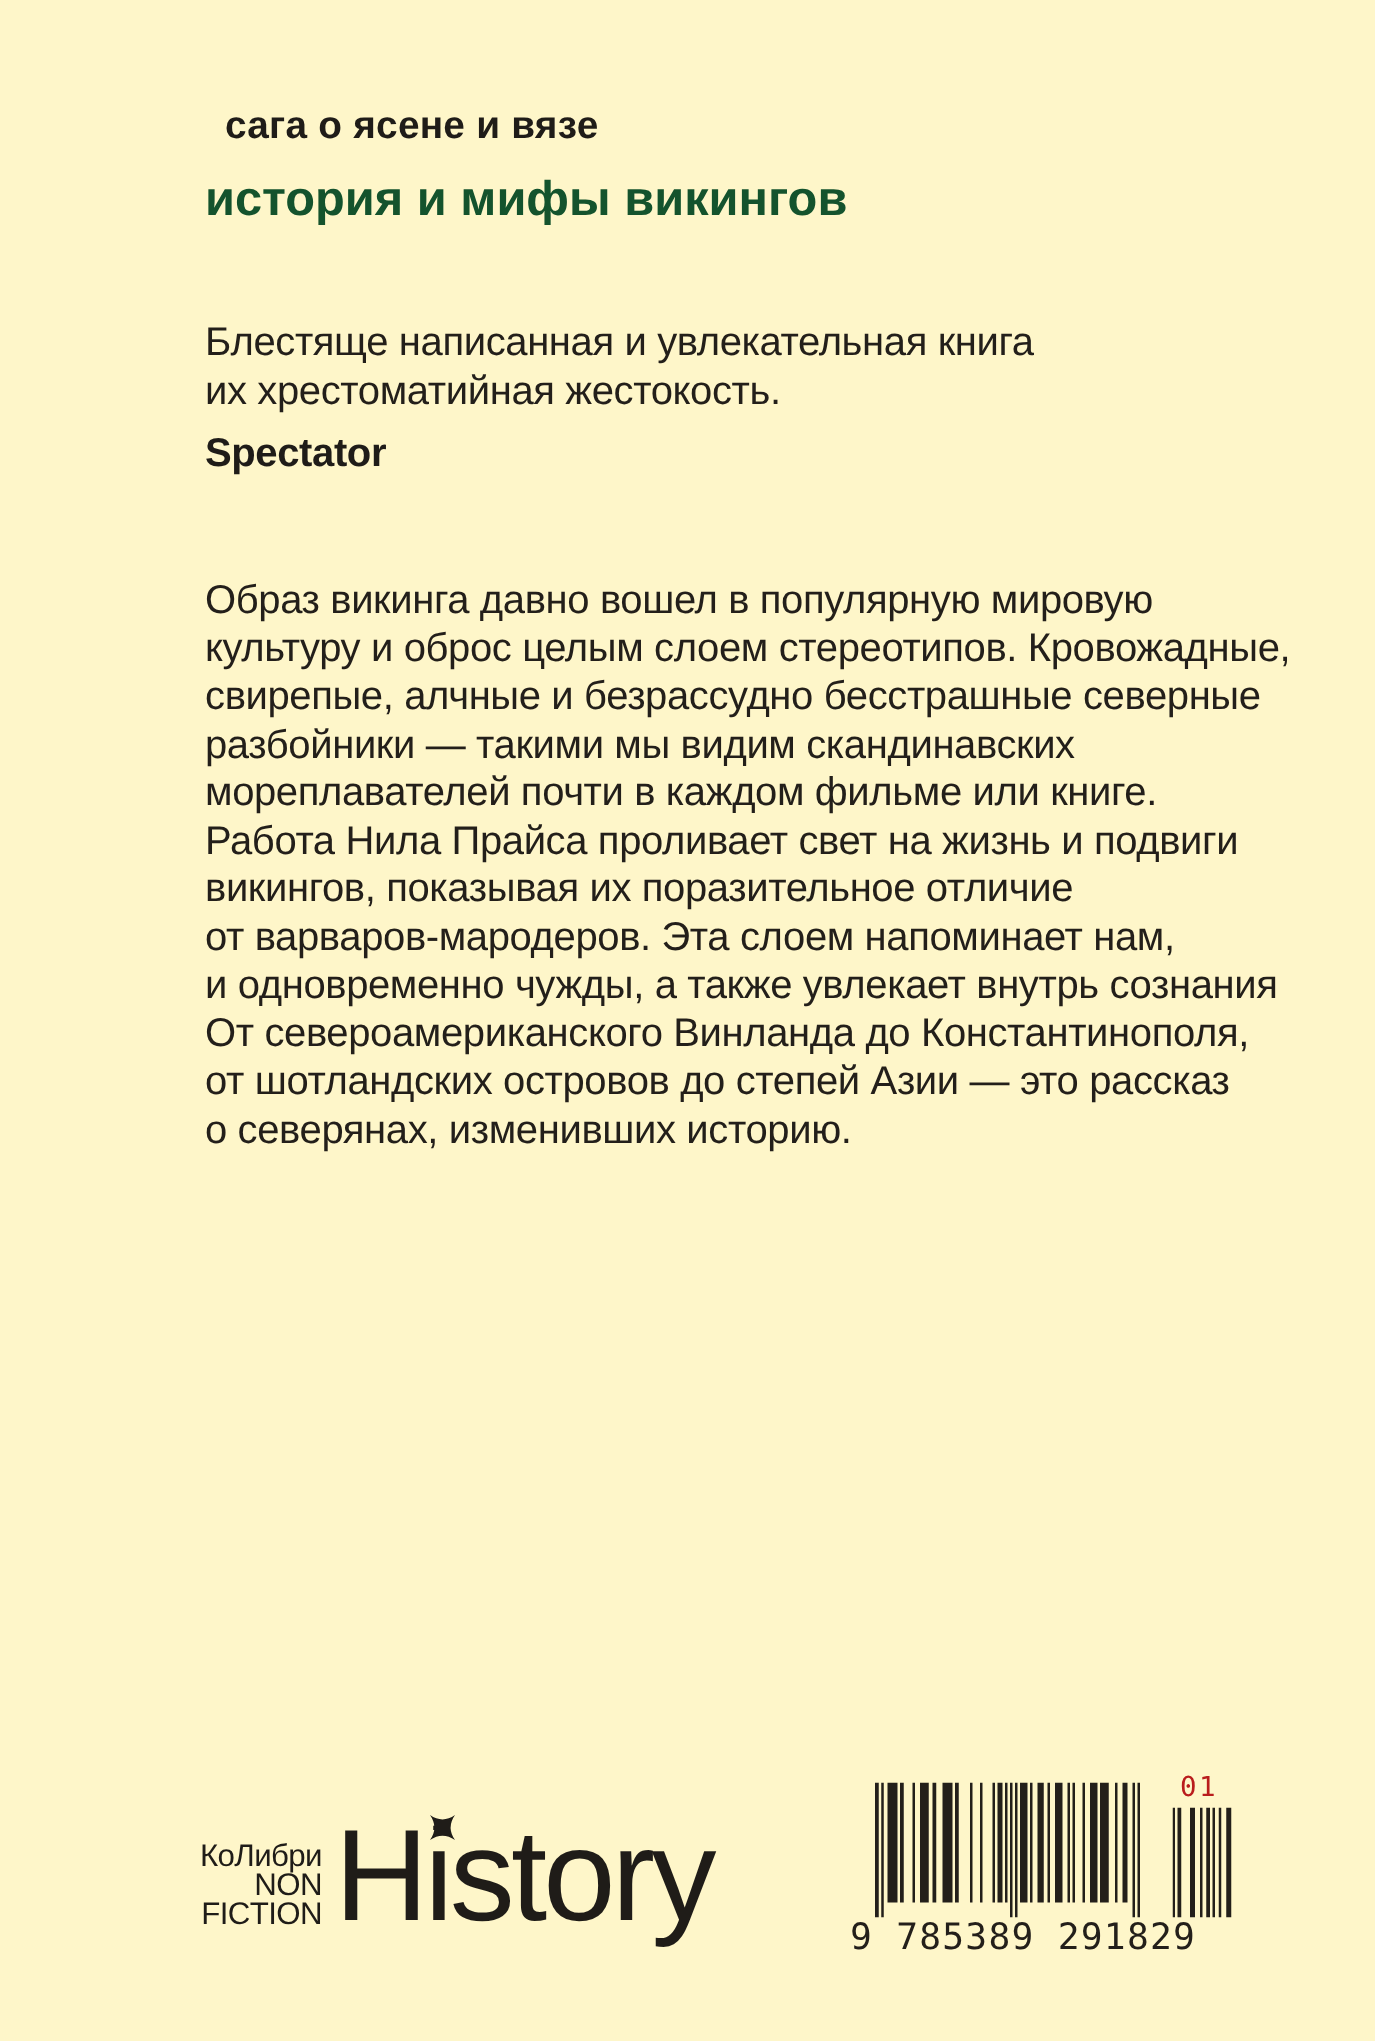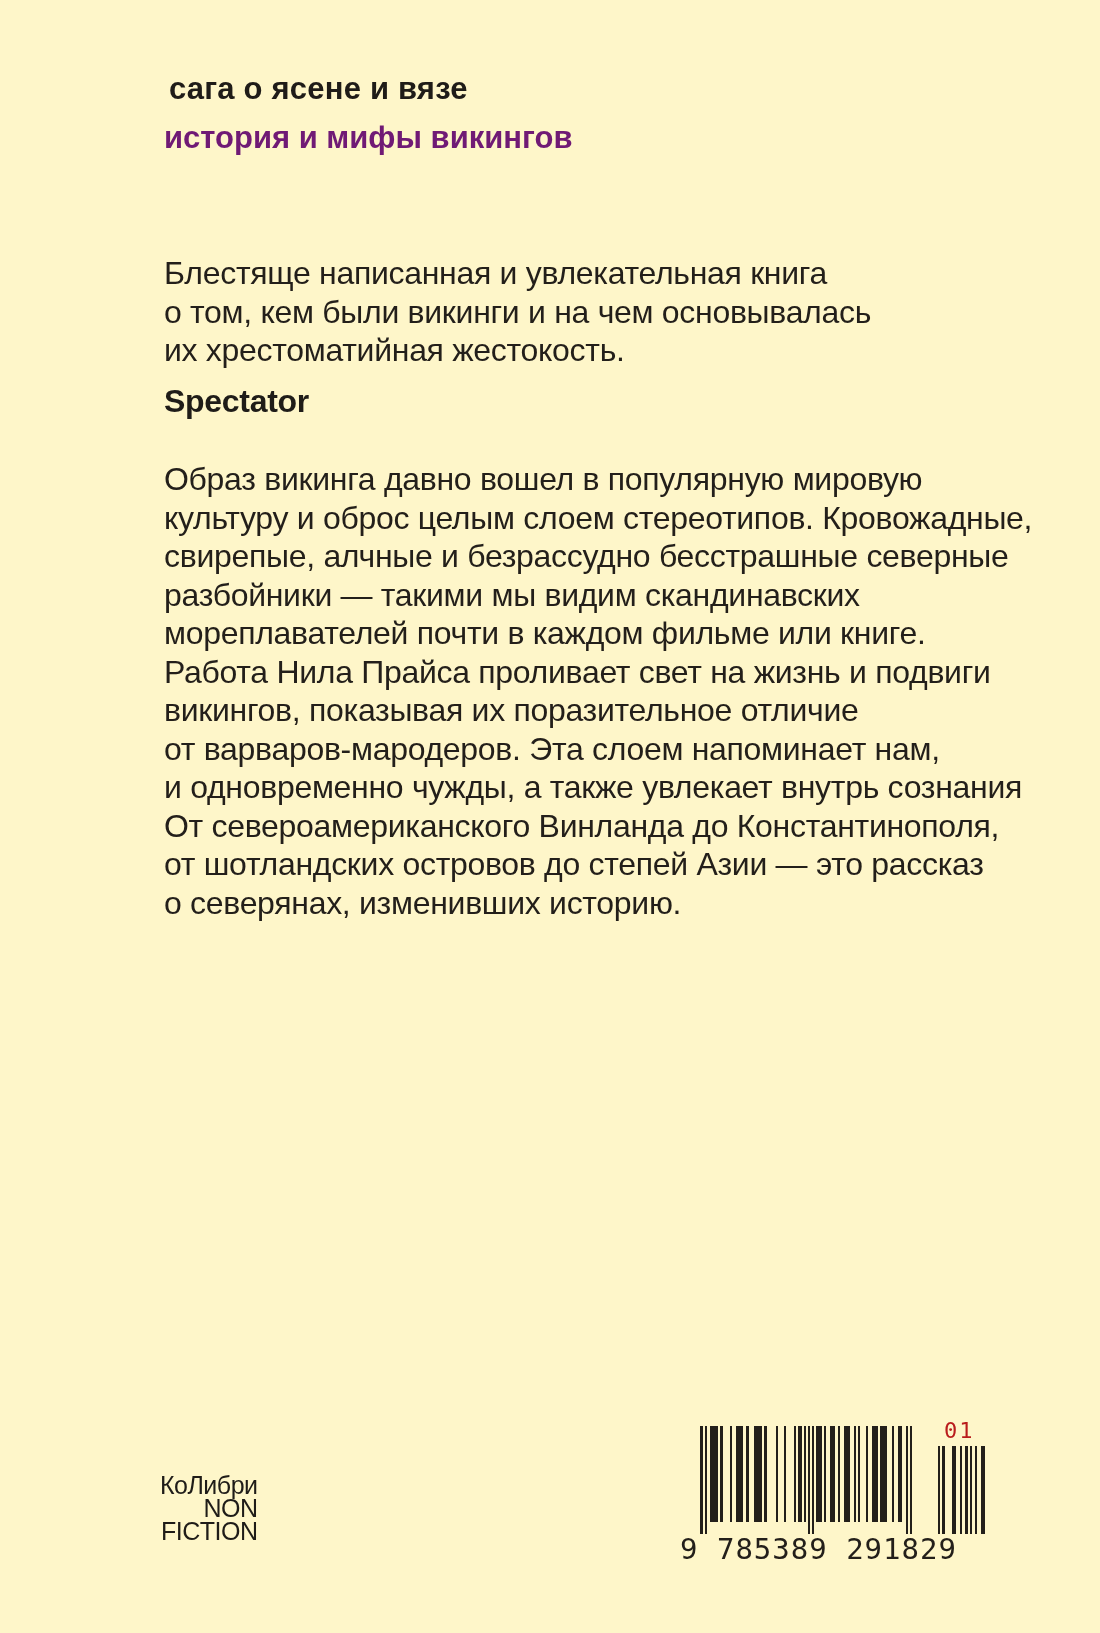--- a/index.html
+++ b/index.html
@@ -24,29 +24,29 @@
       position: absolute;
       left: 164px;
       top: 62px;
     }
     .title {
       font-family: "Liberation Sans", sans-serif;
       font-weight: bold;
       font-size: 31px;
       line-height: 44px;
       letter-spacing: 0.2px;
-      margin: 5px;
+      margin: 16px;
       color: #1f1c18;
     }
     .subtitle {
       font-family: "Liberation Sans", sans-serif;
-      font-size: 31px;
+      font-size: 39px;
       line-height: 44px;
       margin: 4px 0 0 0;
-      color: #701a75;
+      color: #14532d;
     }
     .quote-block {
       position: absolute;
       left: 164px;
       top: 254px;
       width: 700px;
     }
     .quote-line, .body-line {
       font-family: "Liberation Sans Narrow", "Liberation Sans", sans-serif;
       font-size: 32px;
@@ -162,21 +162,20 @@
 
 <div class="cover">
 
   <div class="title-block">
     <h1 class="title">сага о ясене и вязе</h1>
     <h2 class="subtitle">история и мифы викингов</h2>
   </div>
 
   <div class="quote-block">
     <span class="quote-line">Блестяще написанная и увлекательная книга</span>
-    <span class="quote-line">о том, кем были викинги и на чем основывалась</span>
     <span class="quote-line">их хрестоматийная жестокость.</span>
     <div class="quote-source">Spectator</div>
   </div>
 
   <div class="body-block">
     <span class="body-line">Образ викинга давно вошел в популярную мировую</span>
     <span class="body-line">культуру и оброс целым слоем стереотипов. Кровожадные,</span>
     <span class="body-line">свирепые, алчные и безрассудно бесстрашные северные</span>
     <span class="body-line">разбойники — такими мы видим скандинавских</span>
     <span class="body-line">мореплавателей почти в каждом фильме или книге.</span>
@@ -187,20 +186,27 @@
     <span class="body-line">От североамериканского Винланда до Константинополя,</span>
     <span class="body-line">от шотландских островов до степей Азии — это рассказ</span>
     <span class="body-line">о северянах, изменивших историю.</span>
   </div>
 
   <div class="logo-block">
     <div class="imprint">
       <span>КоЛибри</span>
       <span>NON</span>
       <span>FICTION</span>
+    </div>
+    <div class="series">
+      <span>History</span>
+      <span class="series-dotless-cover"></span>
+      <svg class="sparkle" viewBox="0 0 24 24">
+        <path d="M2 2 Q12 9 22 2 Q15 12 22 22 Q12 15 2 22 Q9 12 2 2 Z" fill="#1f1c18"></path>
+      </svg>
     </div>
   </div>
 
   <div class="barcode-block">
     <svg class="barcode-main" width="230" height="108" viewBox="0 0 230 108">
       <g fill="#231f1a">
         <rect x="0" y="0" width="3" height="108"></rect>
         <rect x="5" y="0" width="2" height="108"></rect>
         <rect x="10" y="0" width="8" height="96"></rect>
         <rect x="20" y="0" width="3" height="96"></rect>

